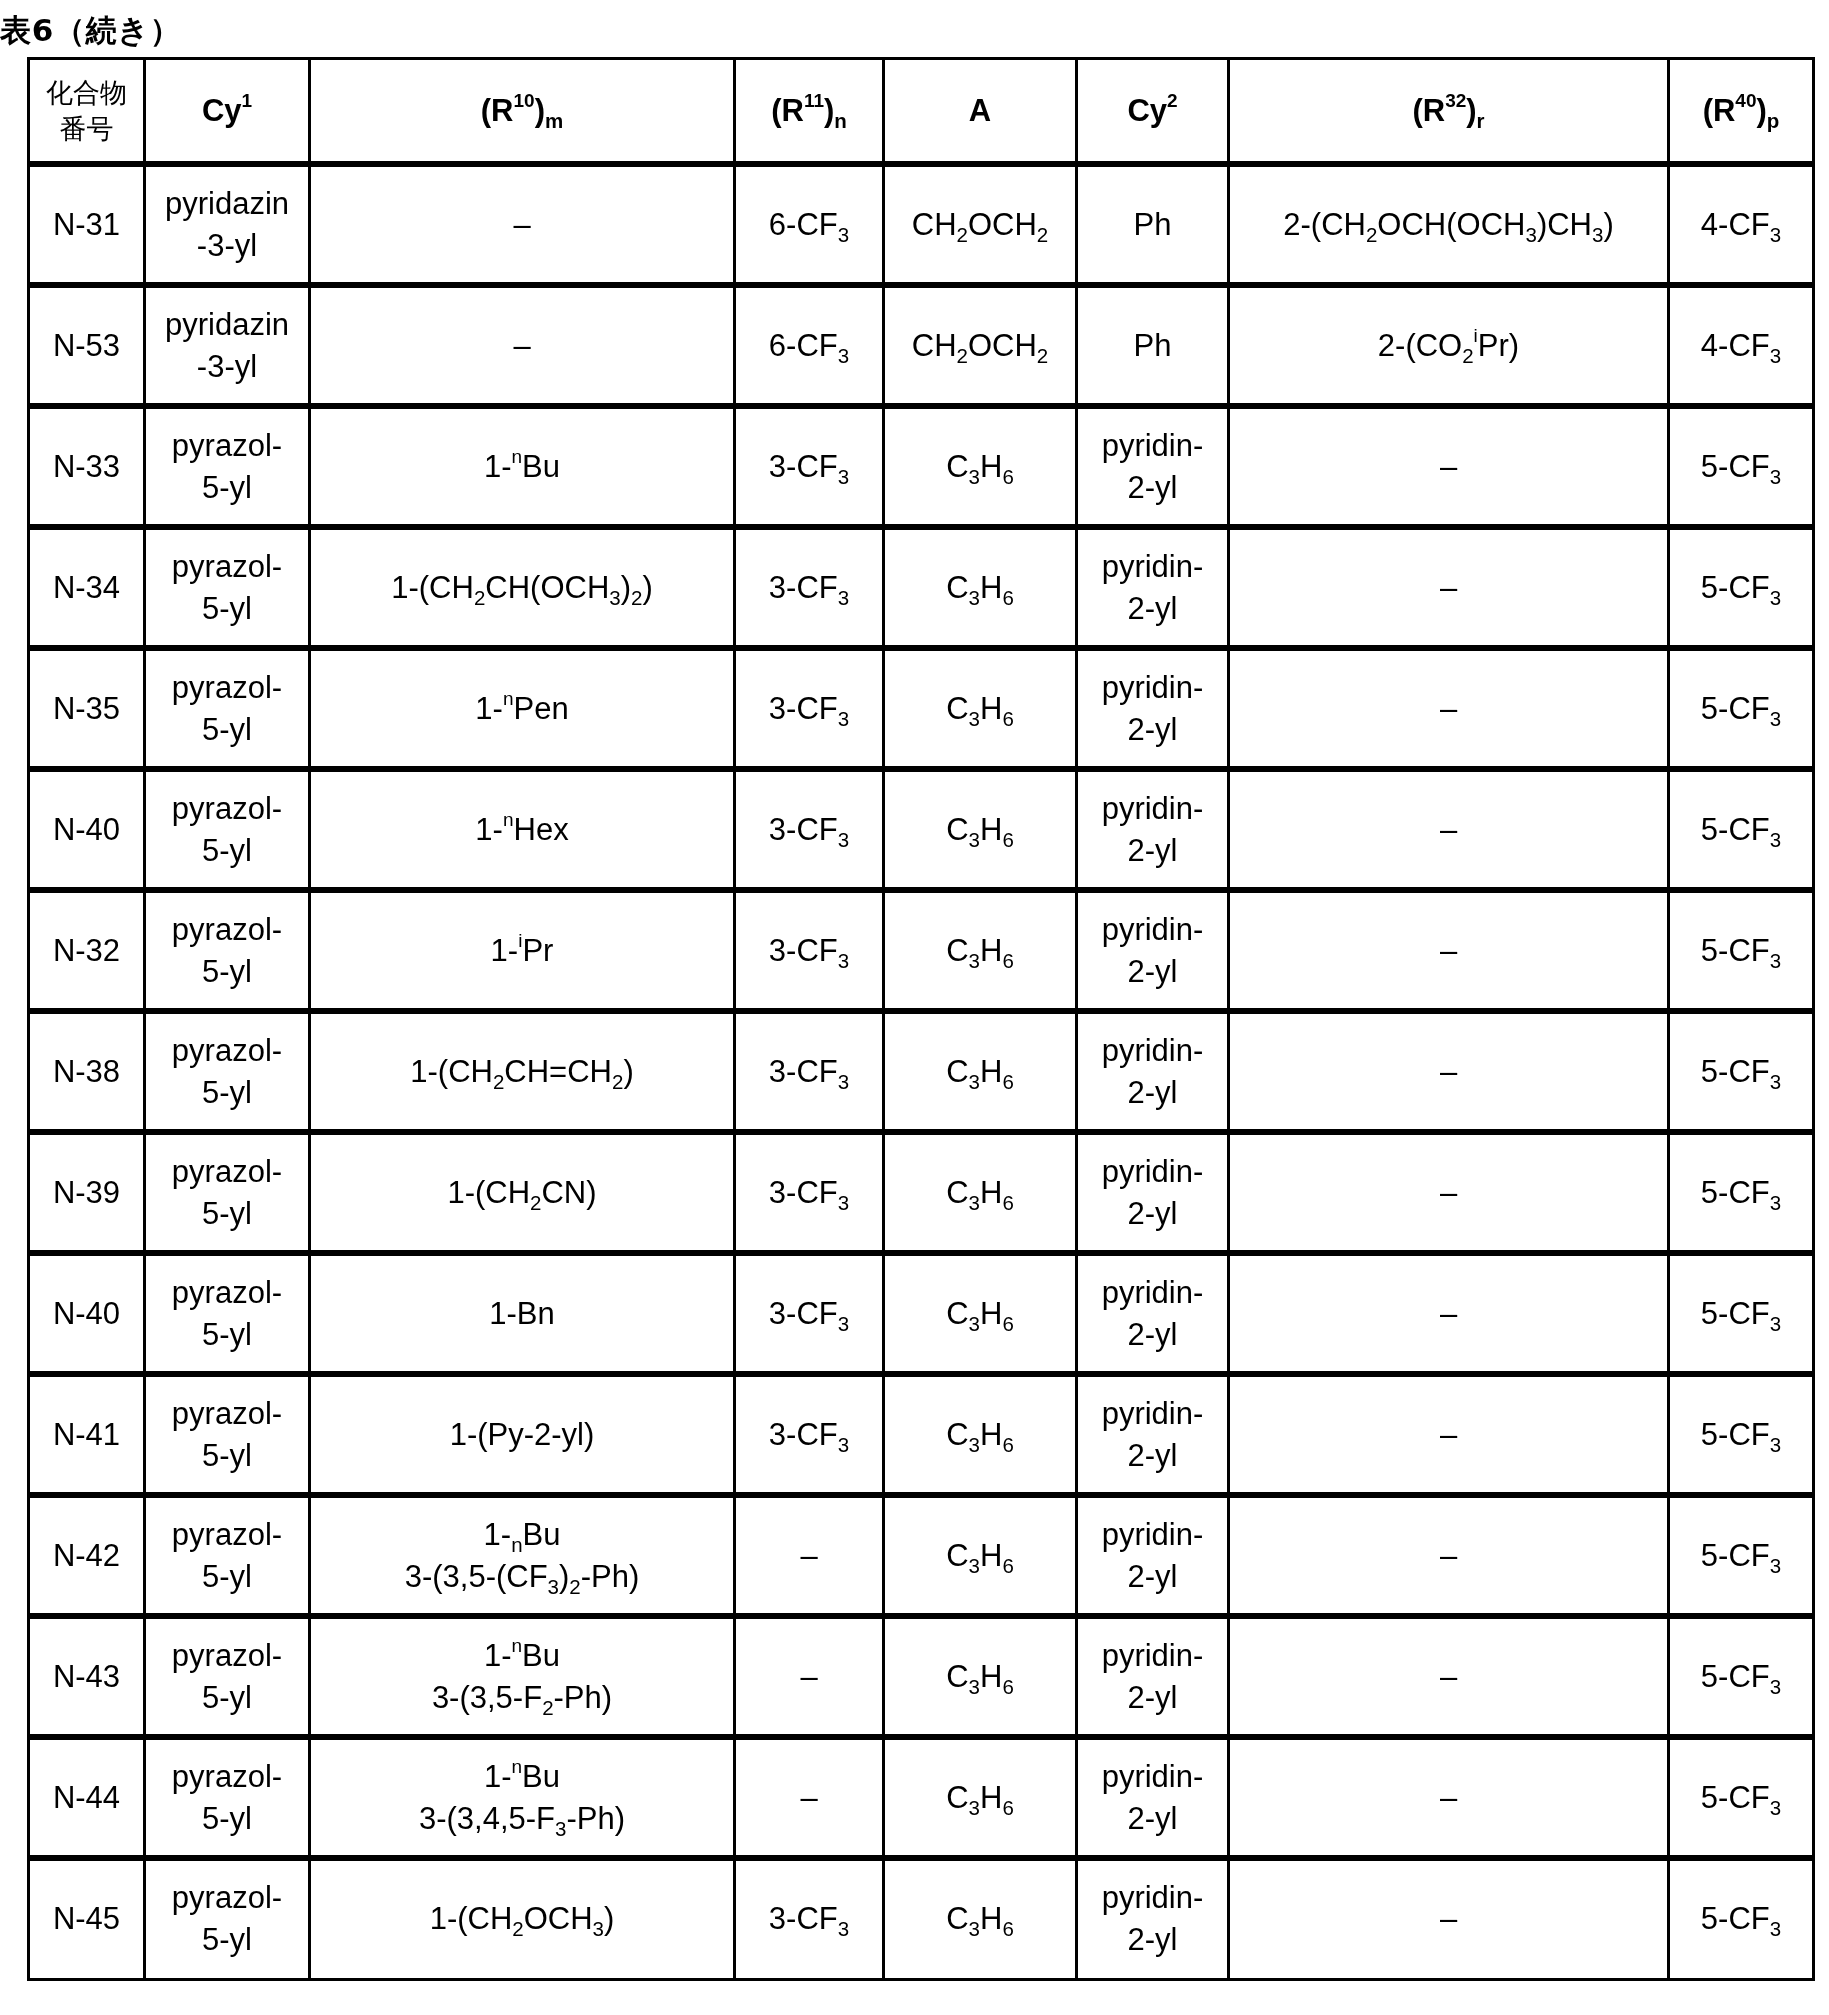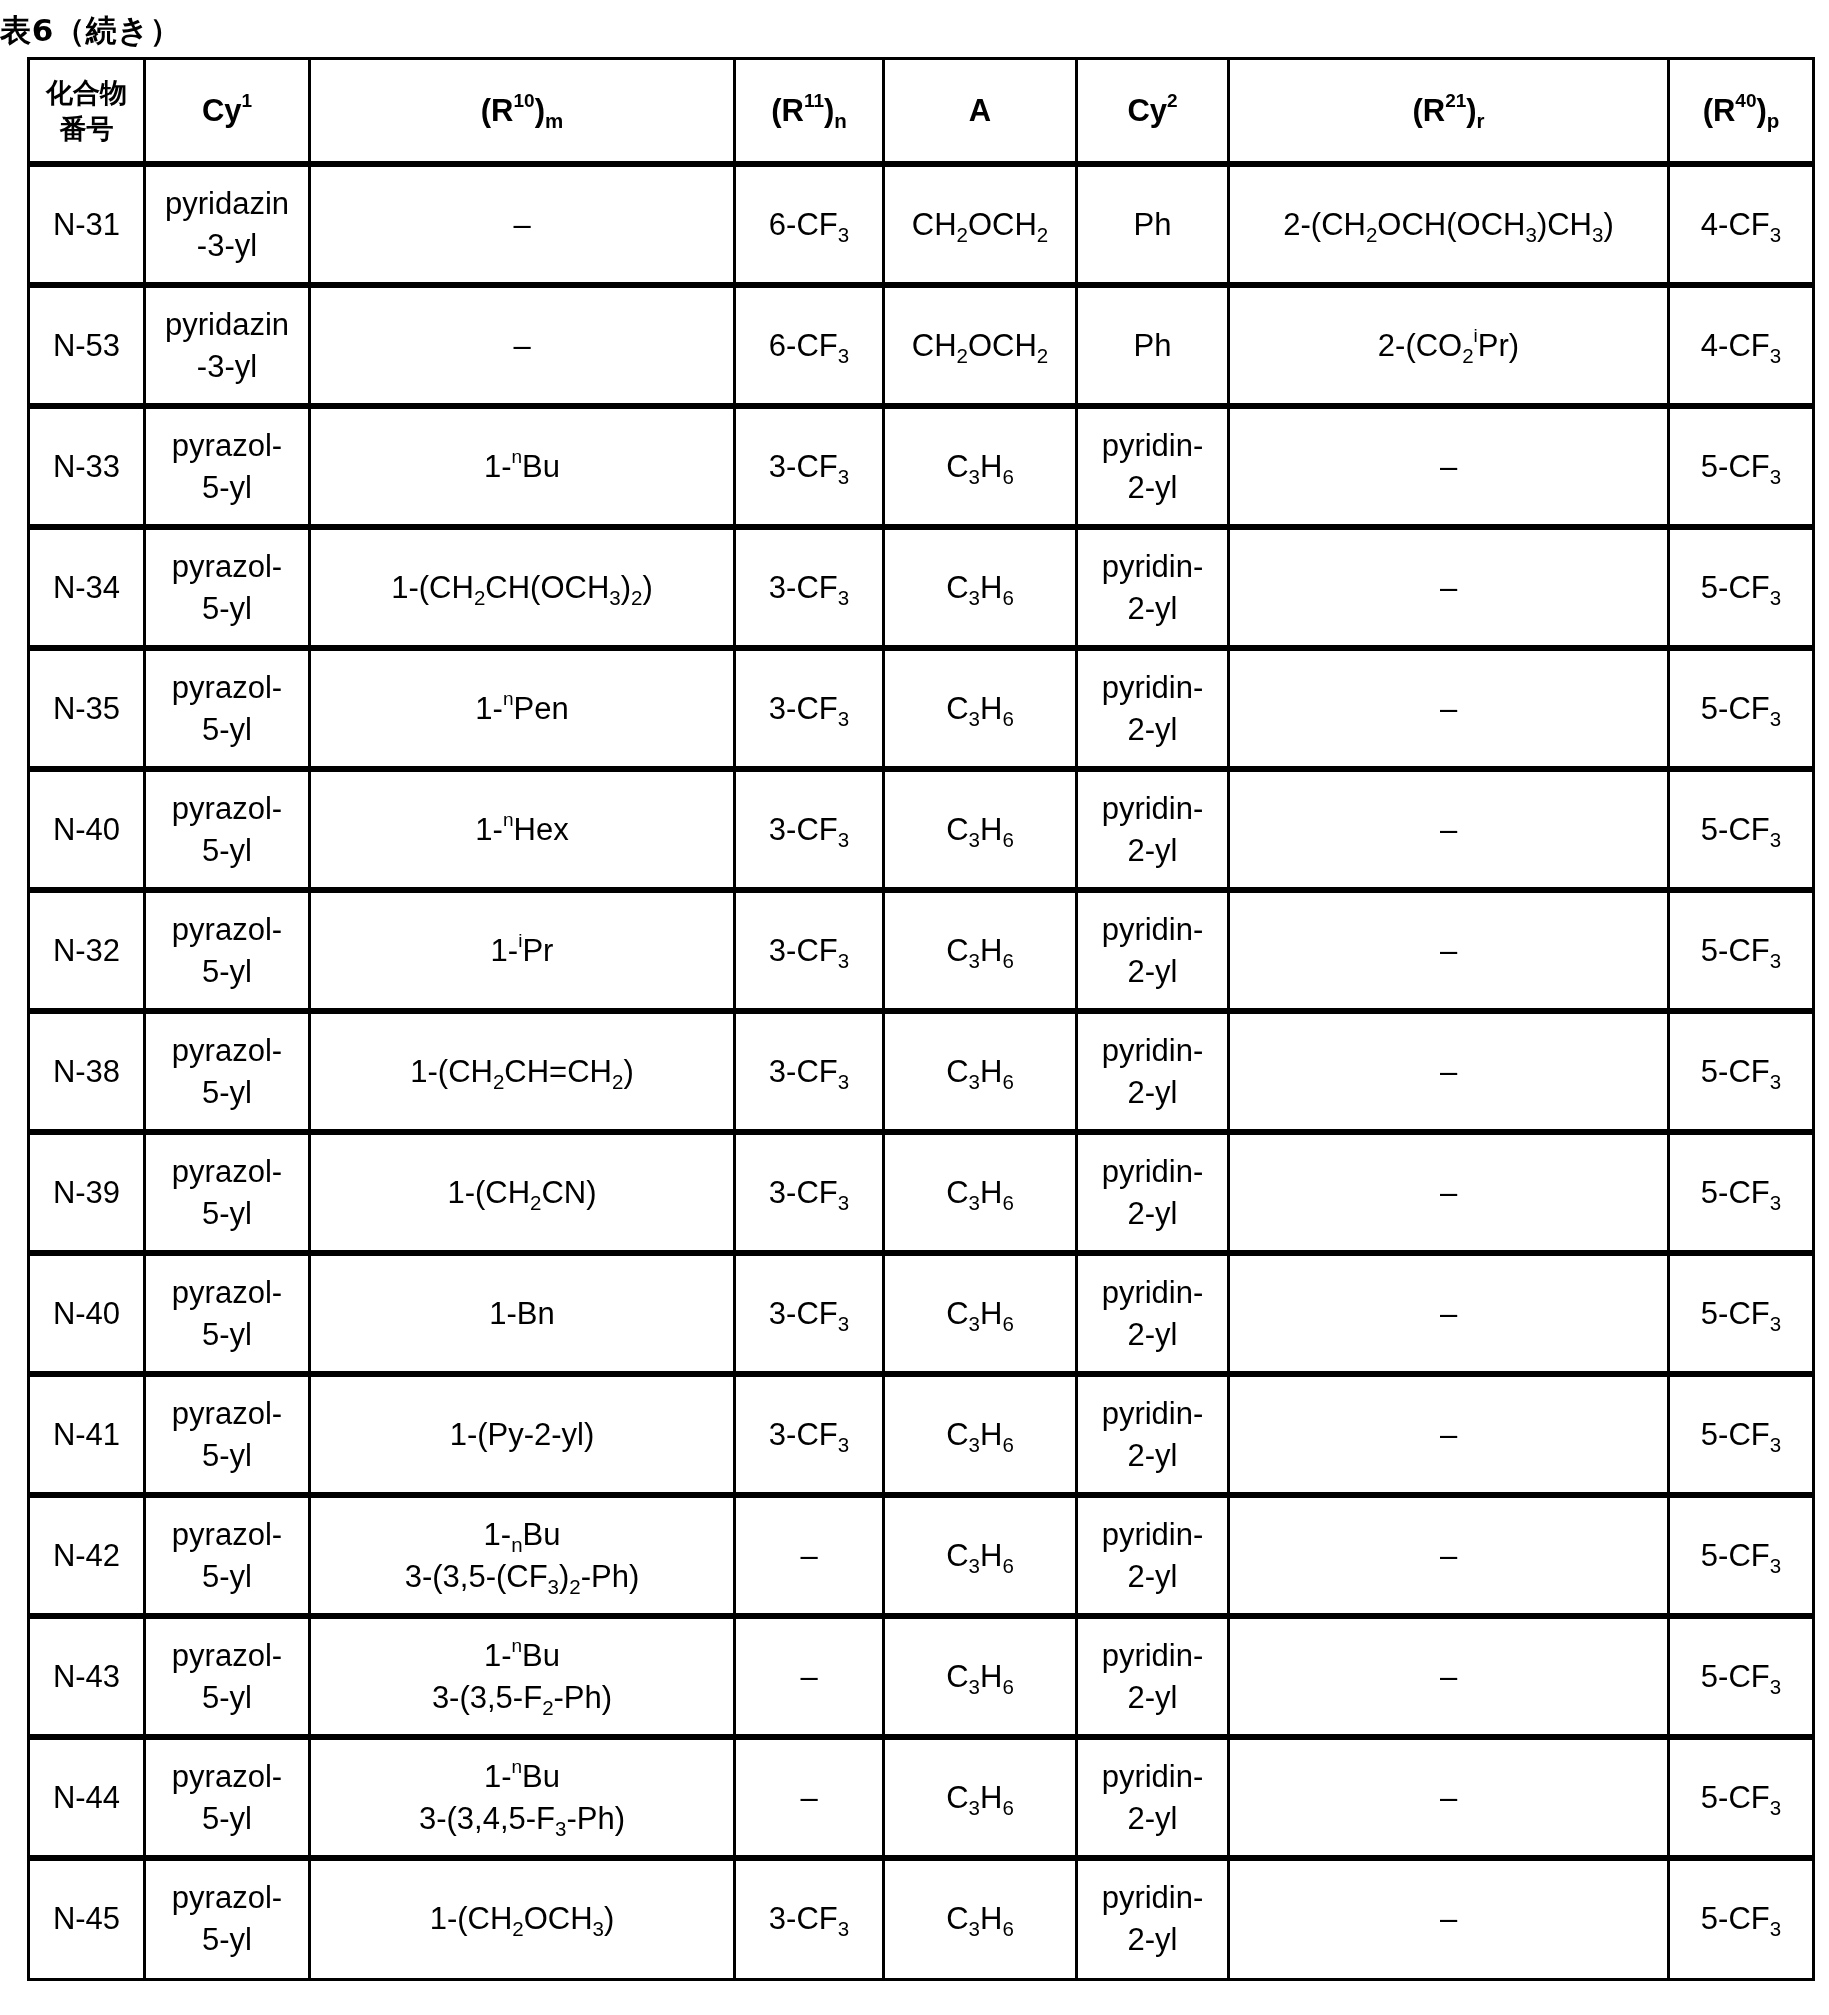--- a/index.html
+++ b/index.html
@@ -16,21 +16,21 @@
     position: absolute; left: 27px; top: 57px; width: 1785px;
     border-collapse: collapse; table-layout: fixed;
   }
   table.compounds th, table.compounds td {
     border: 3.4px solid #000; text-align: center; vertical-align: middle;
     padding: 0 4.1px; font-size: 31px; line-height: 42px; font-weight: normal;
     word-break: keep-all;
   }
   table.compounds tr.head th { height: 101px; font-weight: bold; }
   table.compounds tr.head th.id-head {
-    font-family: "DejaVu Sans", sans-serif; font-weight: bold; font-size: 27px; line-height: 36px;
+    font-family: "DejaVu Sans", sans-serif; font-weight: normal; font-size: 27px; line-height: 36px;
   }
   table.compounds tbody tr { height: 121px; }
   table.compounds tbody tr { border-top: 6.2px solid #000; }
   .cell-line { display: block; white-space: nowrap; }
   sub { font-size: 20.5px; vertical-align: -6.8px; line-height: 0; }
   sup { font-size: 19px; vertical-align: 13.7px; line-height: 0; }
 </style>
 </head>
 <body>
 
@@ -51,21 +51,21 @@
     <tr class="head">
       <th class="id-head">
           <span class="cell-line">化合物</span>
           <span class="cell-line">番号</span>
         </th>
       <th>Cy<sup>1</sup></th>
       <th>(R<sup>10</sup>)<sub>m</sub></th>
       <th>(R<sup>11</sup>)<sub>n</sub></th>
       <th>A</th>
       <th>Cy<sup>2</sup></th>
-      <th>(R<sup>21</sup>)<sub>r</sub></th>
+      <th>(R<sup>32</sup>)<sub>r</sub></th>
       <th>(R<sup>40</sup>)<sub>p</sub></th>
     </tr>
   </thead>
   <tbody id="rows">
       <tr>
     <td>N-31</td>
     <td>
           <span class="cell-line">pyridazin</span>
           <span class="cell-line">-3-yl</span>
         </td>

